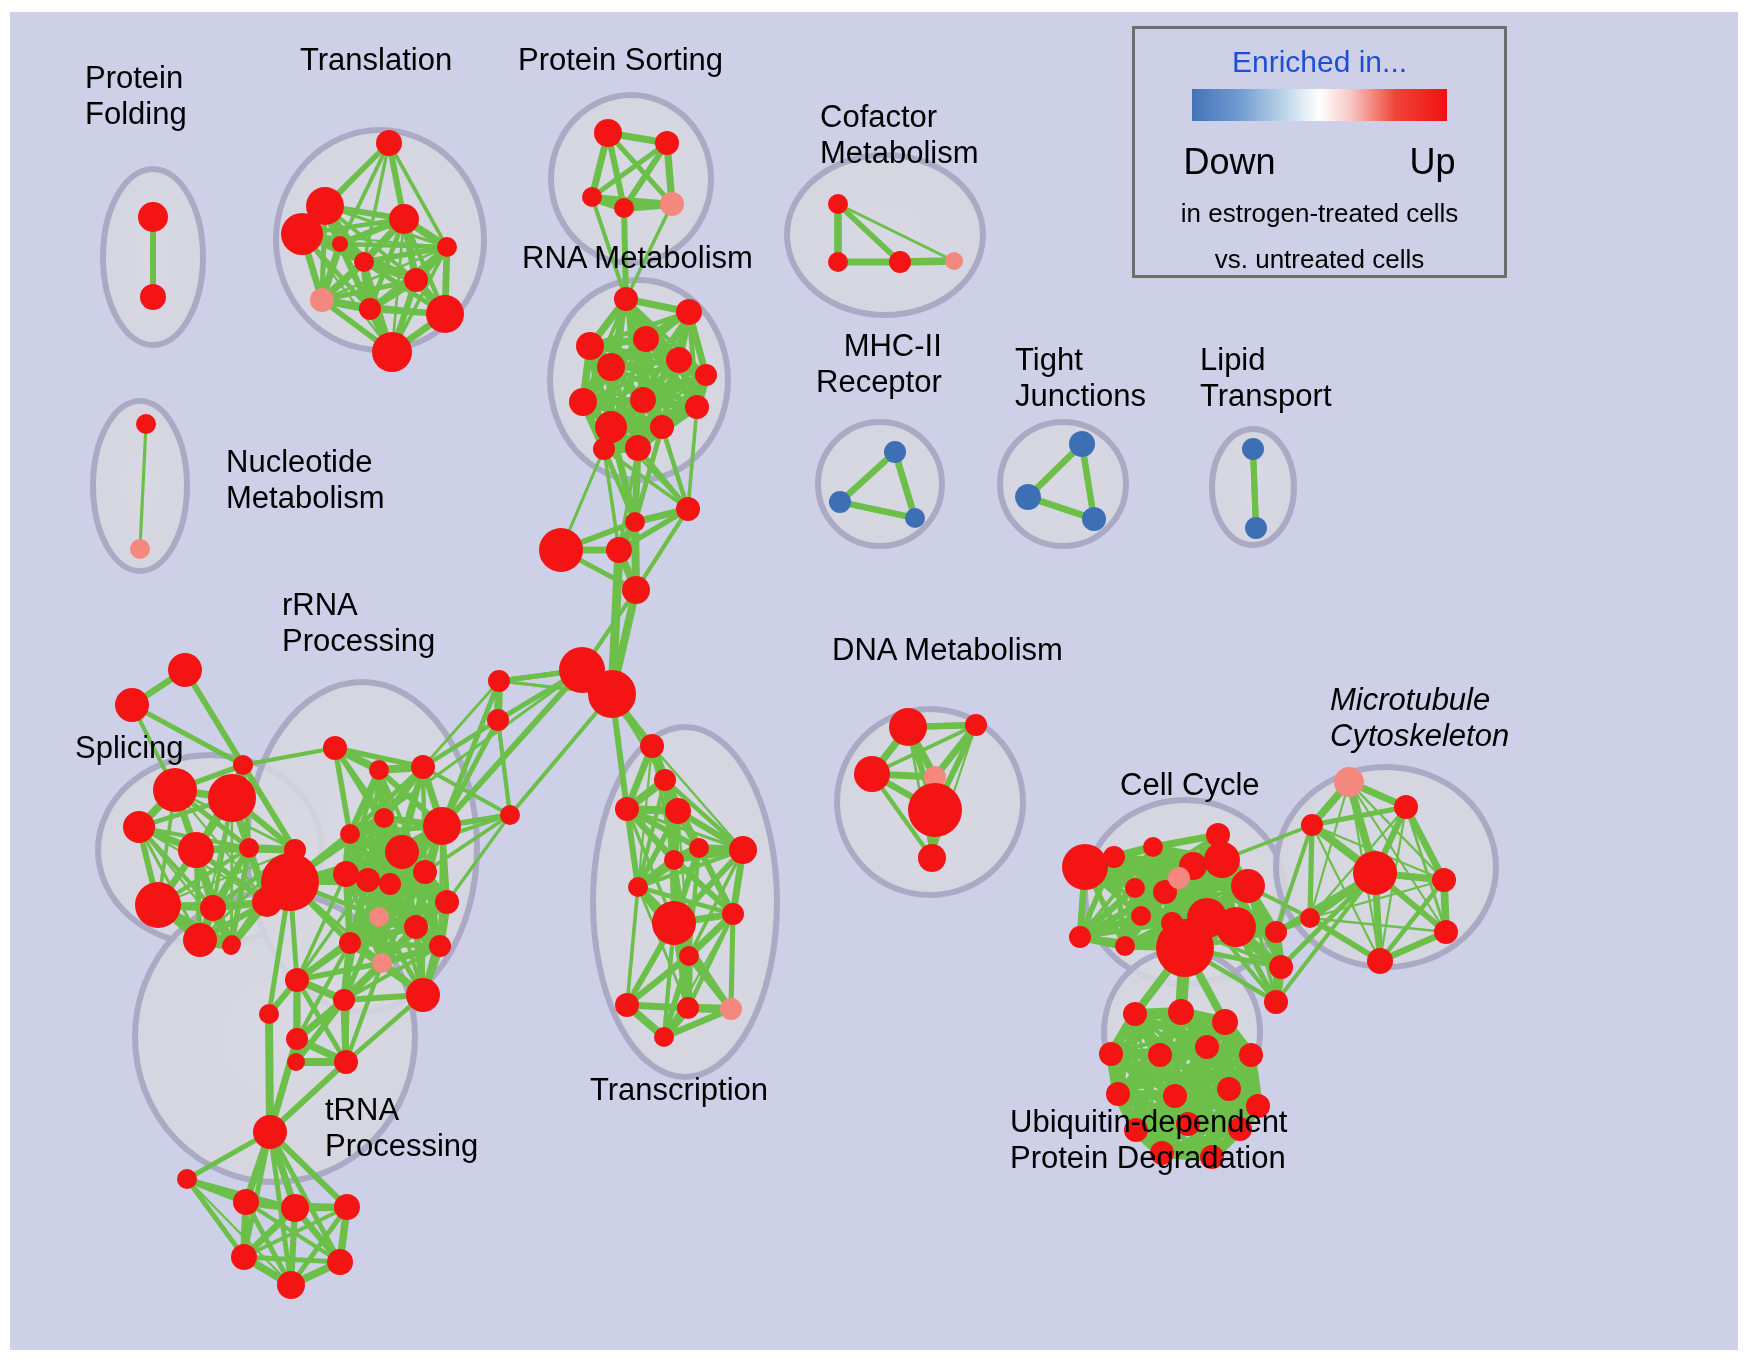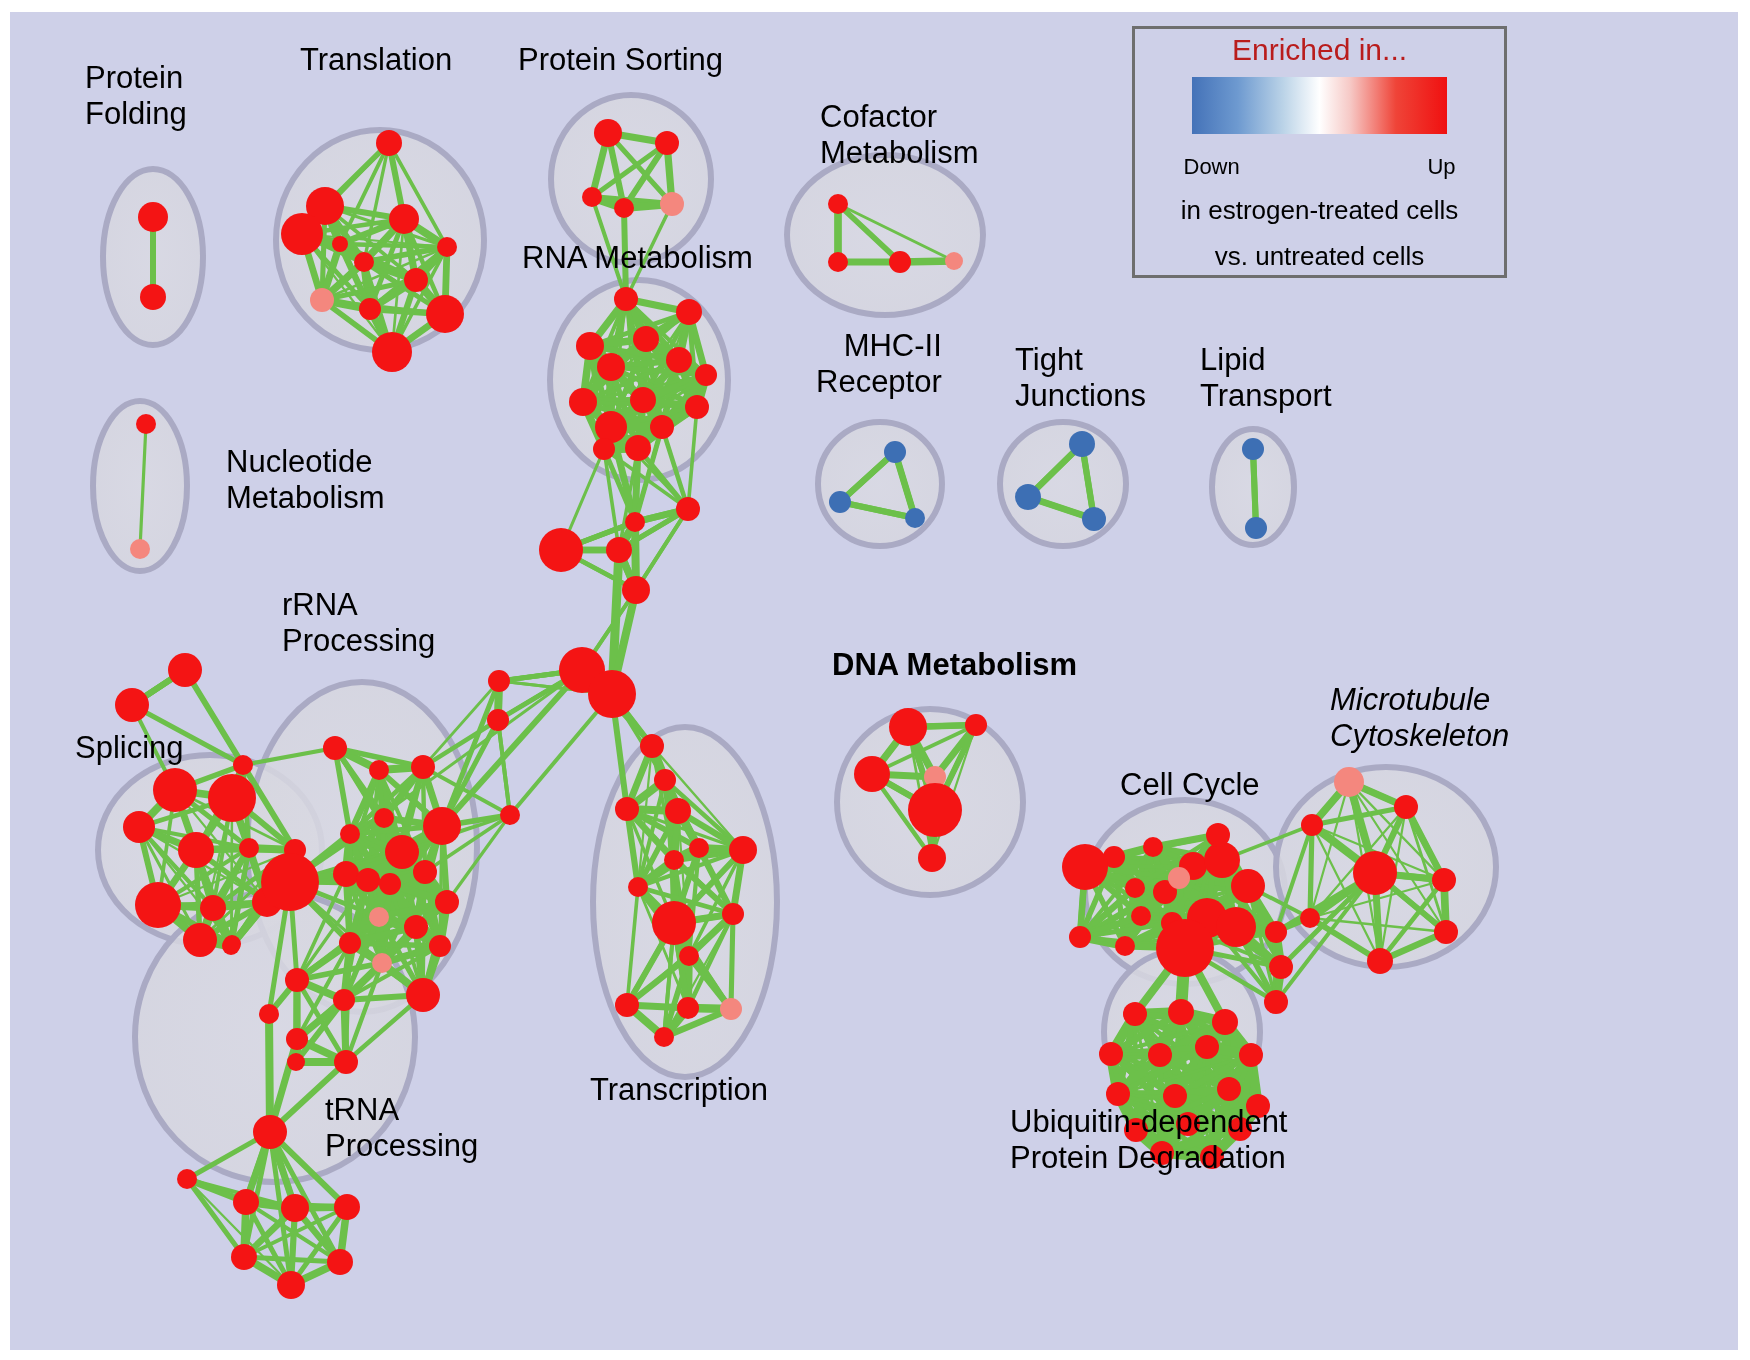--- a/index.html
+++ b/index.html
@@ -4,24 +4,24 @@
 <style>
   html,body{margin:0;padding:0;background:#ffffff;}
   body{font-family:"Liberation Sans", sans-serif;}
   #stage{position:relative;width:1738px;height:1360px;background:#ffffff;overflow:hidden;}
   #canvas{position:absolute;left:10px;top:12px;width:1730px;height:1338px;background:#ced0e8;}
   svg#net{position:absolute;left:0;top:0;width:1730px;height:1338px;display:block;}
   .cl-label{position:absolute;color:#000;font-family:"Liberation Sans",sans-serif;
             font-size:31px;line-height:36px;font-weight:400;white-space:pre;}
   #legend{position:absolute;border:3px solid #6e6e6e;background:#ced0e8;
           box-sizing:border-box;display:flex;flex-direction:column;align-items:center;}
-  #legend .ltitle{font-size:30px;margin-top:4px;color:#b91c1c;}
+  #legend .ltitle{font-size:30px;margin-top:16px;color:#1d4ed8;}
   #gradbar{width:255px;height:57px;margin-top:10px;
            background:linear-gradient(to right,#4472b8 0%,#6e9ad0 18%,#bcd4e8 36%,#ffffff 50%,#f6c9c6 62%,#ef4438 80%,#f01010 100%);}
-  #lrow{width:272px;display:flex;justify-content:space-between;margin-top:20px;font-size:22px;}
+  #lrow{width:272px;display:flex;justify-content:space-between;margin-top:20px;font-size:36px;}
   #legend .lsub{font-size:26px;line-height:32px;text-align:center;margin-top:14px;}
 </style>
 </head>
 <body>
 
 <div id="stage">
   <div id="canvas">
     <svg id="net" viewBox="0 0 1730 1338" preserveAspectRatio="none">
       <defs>
         <radialGradient id="clg" cx="50%" cy="50%" r="60%">
@@ -1212,21 +1212,21 @@
         <div class="cl-label" style="left: 1005px; top: 330px;">Tight
 Junctions</div>
         <div class="cl-label" style="left: 1190px; top: 330px;">Lipid
 Transport</div>
         <div class="cl-label" style="left: 65px; top: 718px;">Splicing</div>
         <div class="cl-label" style="left: 272px; top: 575px;">rRNA
 Processing</div>
         <div class="cl-label" style="left: 315px; top: 1080px;">tRNA
 Processing</div>
         <div class="cl-label" style="left: 580px; top: 1060px;">Transcription</div>
-        <div class="cl-label" style="left: 822px; top: 635px; font-weight: bold;">DNA Metabolism</div>
+        <div class="cl-label" style="left: 822px; top: 620px;">DNA Metabolism</div>
         <div class="cl-label" style="left: 1110px; top: 755px;">Cell Cycle</div>
         <div class="cl-label" style="left: 1320px; top: 670px; font-style: italic;">Microtubule
 Cytoskeleton</div>
         <div class="cl-label" style="left: 1000px; top: 1092px;">Ubiquitin-dependent
 Protein Degradation</div>
       </div>
 
     <div id="legend" style="left:1122px;top:14px;width:375px;height:252px;">
       <div class="ltitle">Enriched in...</div>
       <div id="gradbar"></div>

